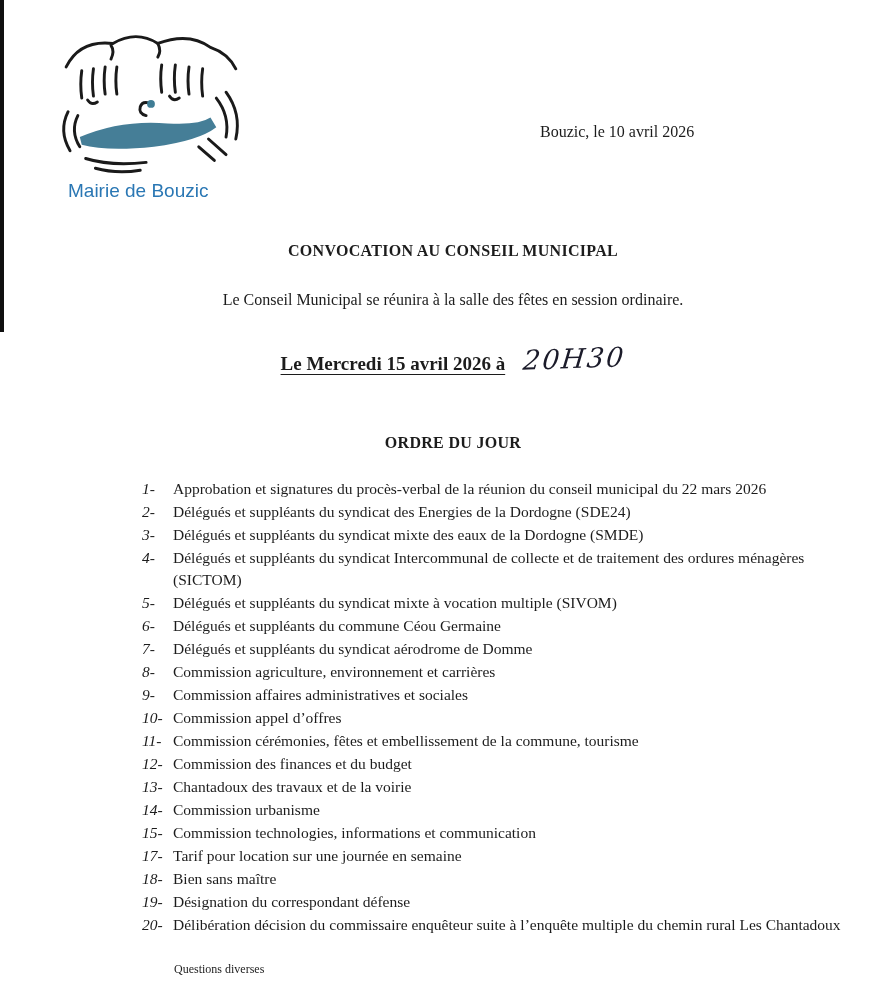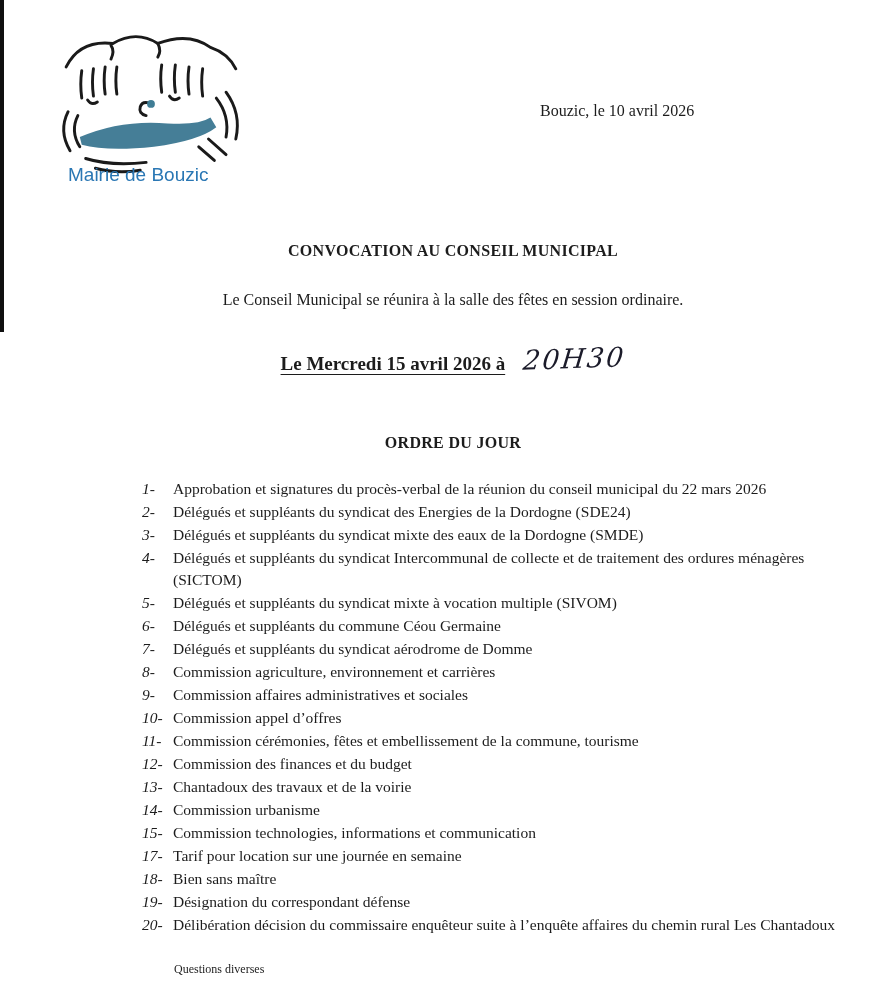--- a/index.html
+++ b/index.html
@@ -19,28 +19,28 @@
     width: 4px; height: 332px;
     background: #101010;
   }
   .logo {
     position: absolute;
     left: 52px; top: 22px;
     width: 196px; height: 156px;
   }
   .logo-label {
     position: absolute;
-    left: 68px; top: 164px;
+    left: 68px; top: 180px;
     font-family: "Liberation Sans", sans-serif;
     font-size: 19px;
     color: #2a77b4;
   }
   .date-line {
     position: absolute;
-    left: 540px; top: 102px;
+    left: 540px; top: 123px;
     font-size: 16px;
     font-family: Liberation Serif, serif;
   }
   .doc {
     position: absolute;
     top: 0; left: 7px;
     width: 100%;
     padding-top: 242px;
   }
   .doc-title {
@@ -238,20 +238,20 @@
         <div class="agenda-item">
         <span class="agenda-item-number">18-</span>
         <span class="agenda-item-text">Bien sans maître</span>
       </div>
         <div class="agenda-item">
         <span class="agenda-item-number">19-</span>
         <span class="agenda-item-text">Désignation du correspondant défense</span>
       </div>
         <div class="agenda-item">
         <span class="agenda-item-number">20-</span>
-        <span class="agenda-item-text">Délibération décision du commissaire enquêteur suite à l’enquête affaires du chemin rural Les Chantadoux</span>
+        <span class="agenda-item-text">Délibération décision du commissaire enquêteur suite à l’enquête multiple du chemin rural Les Chantadoux</span>
       </div>
       </div>
 
     <div class="agenda-footer">Questions diverses</div>
 
   </div>
 </div>
 
 </body></html>

